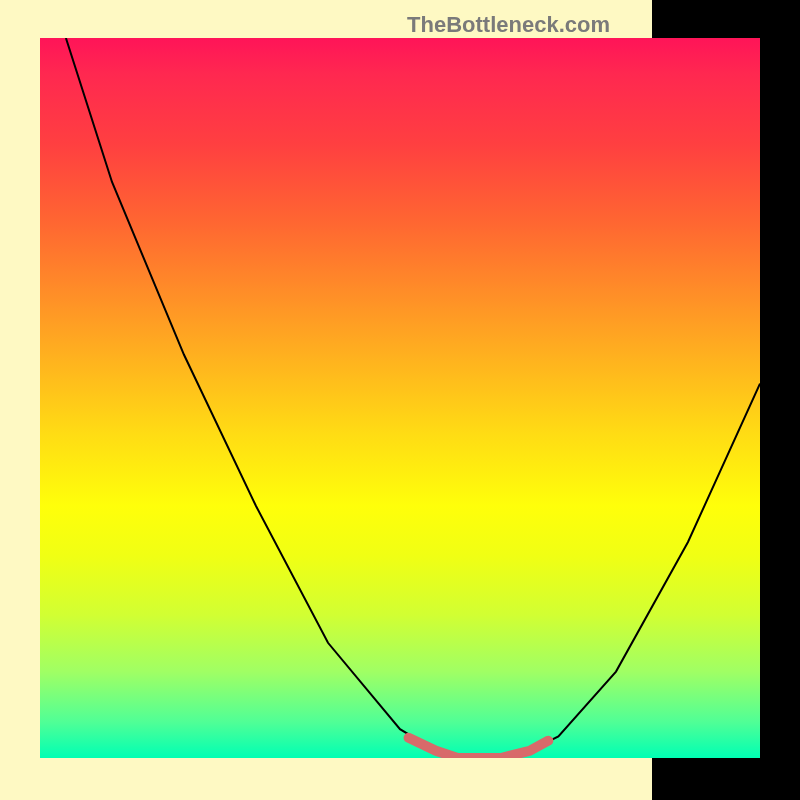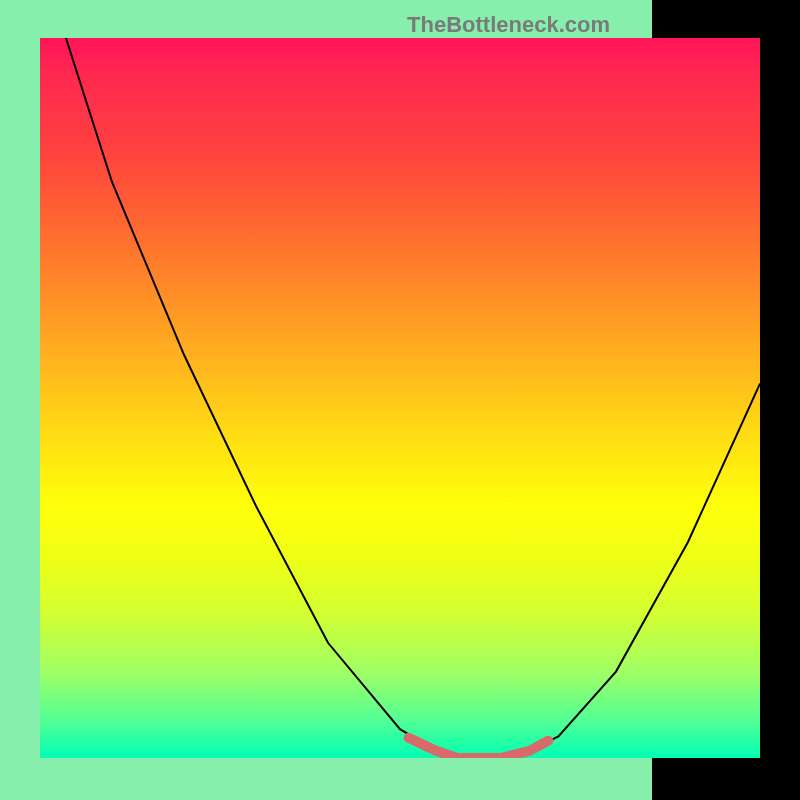--- a/index.html
+++ b/index.html
@@ -1,17 +1,17 @@
 <!DOCTYPE html>
 <html><head>
 <meta charset="utf-8">
 <style>
   * { margin: 0; padding: 0; box-sizing: border-box; }
   html, body { width: 800px; height: 800px; overflow: hidden; background: #000; }
-  .container { position: relative; width: 652px; height: 800px; background: #86efac; }
+  .container { position: relative; width: 652px; height: 800px; background: #fef9c3; }
   .plot-area {
     position: absolute;
     left: 40px;
     top: 38px;
     width: 720px;
     height: 720px;
     background: linear-gradient(to bottom,
       #ff1458 0%,
       #ff2850 5%,
       #ff4040 15%,

